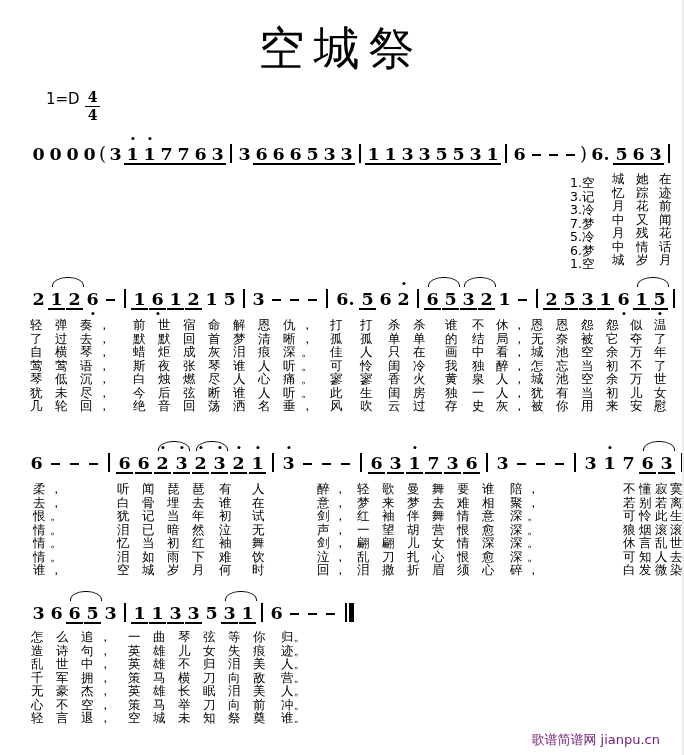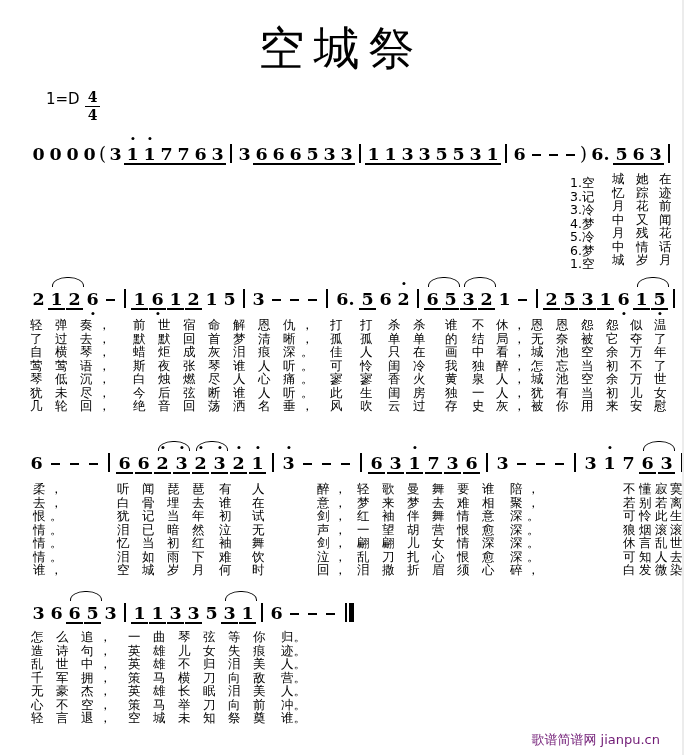--- a/index.html
+++ b/index.html
@@ -183,21 +183,21 @@
           <span class="glyph">3</span>
         </div>
         <div class="tok bar">
           <div class="barline-glyph"></div>
         </div>
       </div>
       <div class="lyr-col" style="left: 570px; top: 176px;">
         <div>1.空</div>
         <div>3.记</div>
         <div>3.冷</div>
-        <div>4.梦</div>
+        <div>7.梦</div>
         <div>5.冷</div>
         <div>6.梦</div>
         <div>1.空</div>
       </div>
       <div class="lyr-col" style="left: 612px; top: 172px;">
         <div>城</div>
         <div>忆</div>
         <div>月</div>
         <div>中</div>
         <div>月</div>

